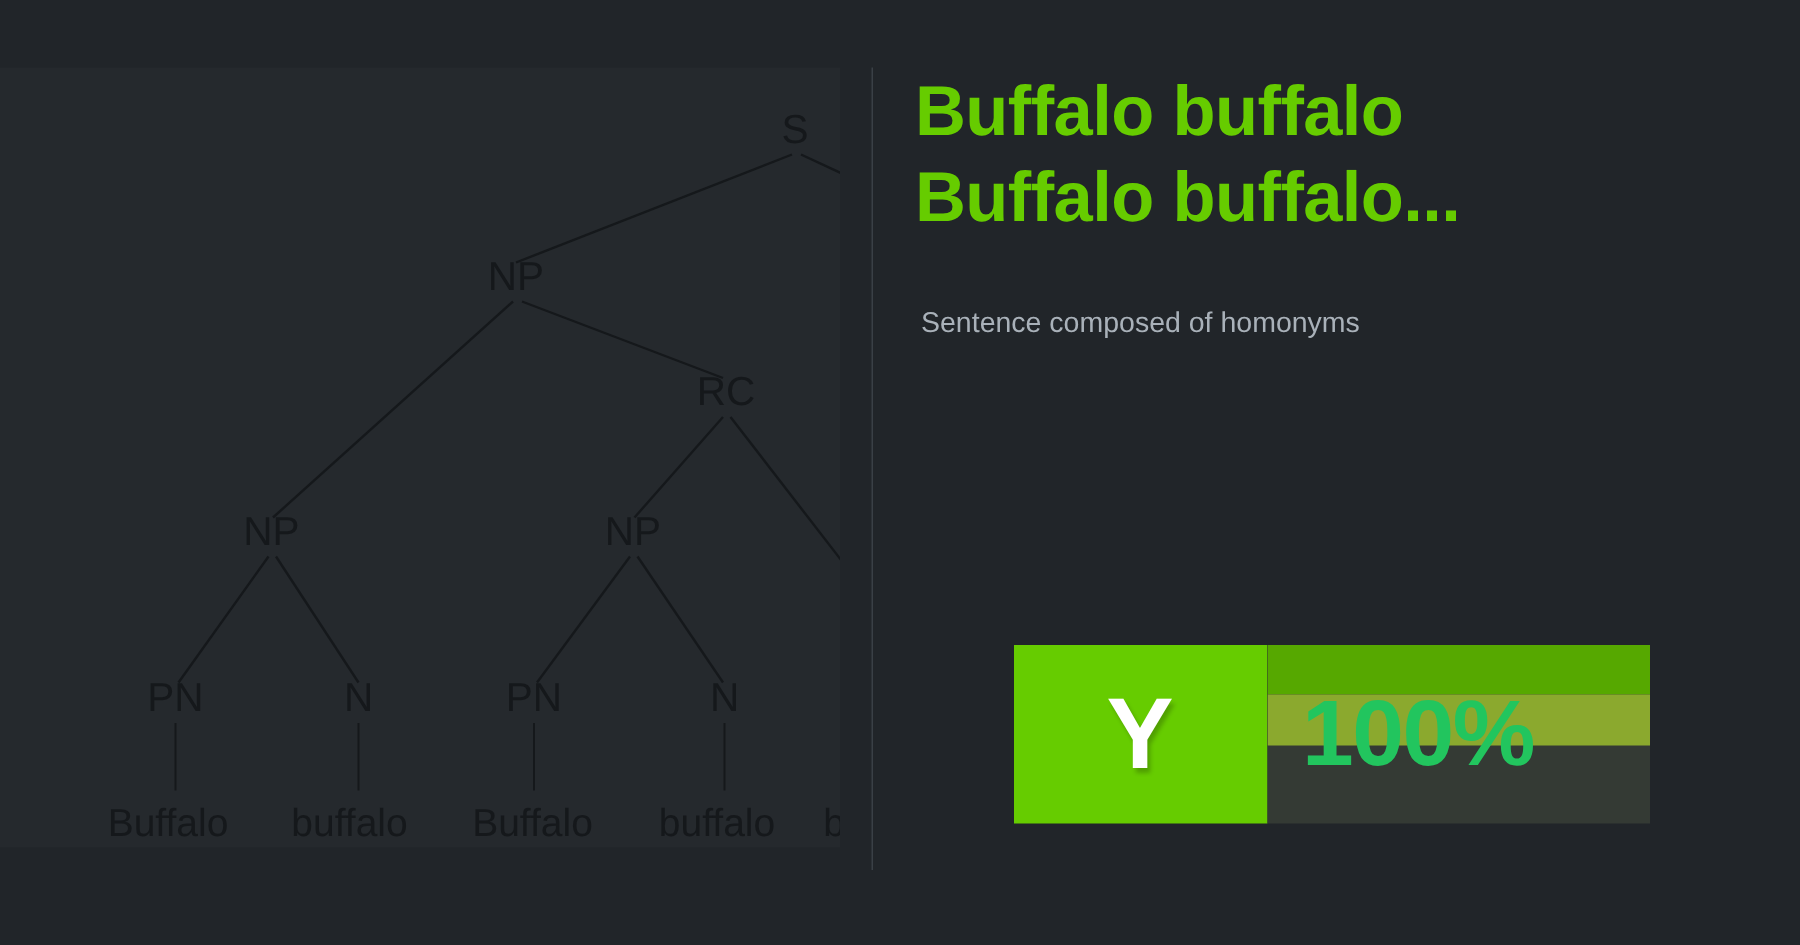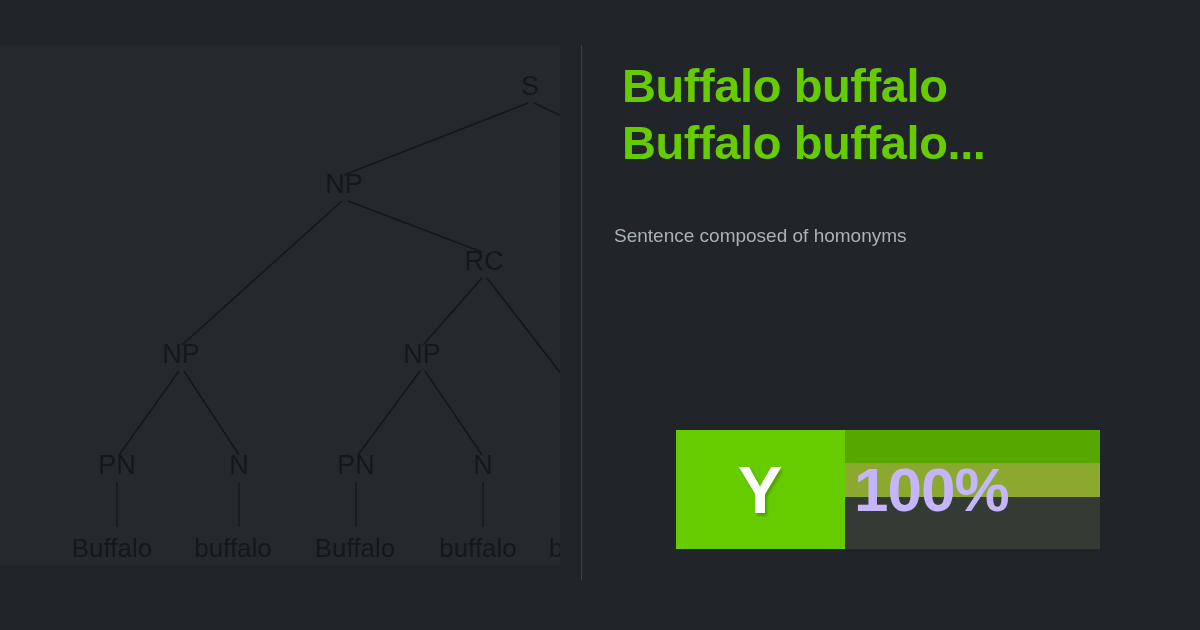--- a/index.html
+++ b/index.html
@@ -31,21 +31,21 @@
 
   
   .divider{
     position:absolute;left:581px;top:45px;width:1px;height:535px;
     background:#3a4046;
   }
 
   
   .content{position:absolute;left:610px;top:45px;width:560px;}
   .title{
-    margin:12px;
+    margin:0;
     color:#66cc00;
     font-size:47px;
     line-height:57px;
     font-weight:bold;
     letter-spacing:-0.4px;
     white-space:pre-line;
   }
   .subtitle{
     margin:4px;padding-top:40px;
     color:#a9b1b9;
@@ -82,22 +82,22 @@
     position:absolute;left:0;right:0;top:0;height:33px;
     background:#56a800;
   }
   .badge-band-mid{
     position:absolute;left:0;right:0;top:33px;height:34px;
     background:#8ba92e;
   }
   .badge-value{
     position:absolute;left:0;right:0;top:0;bottom:0;
     display:flex;align-items:center;
-    padding-left:9px;
-    color:#c4b5fd;
+    padding-left:23px;
+    color:#22c55e;
     font-size:62px;
     font-weight:bold;
     line-height:1;
     letter-spacing:-1px;
   }
 </style>
 </head>
 <body>
 
 <div class="card">

